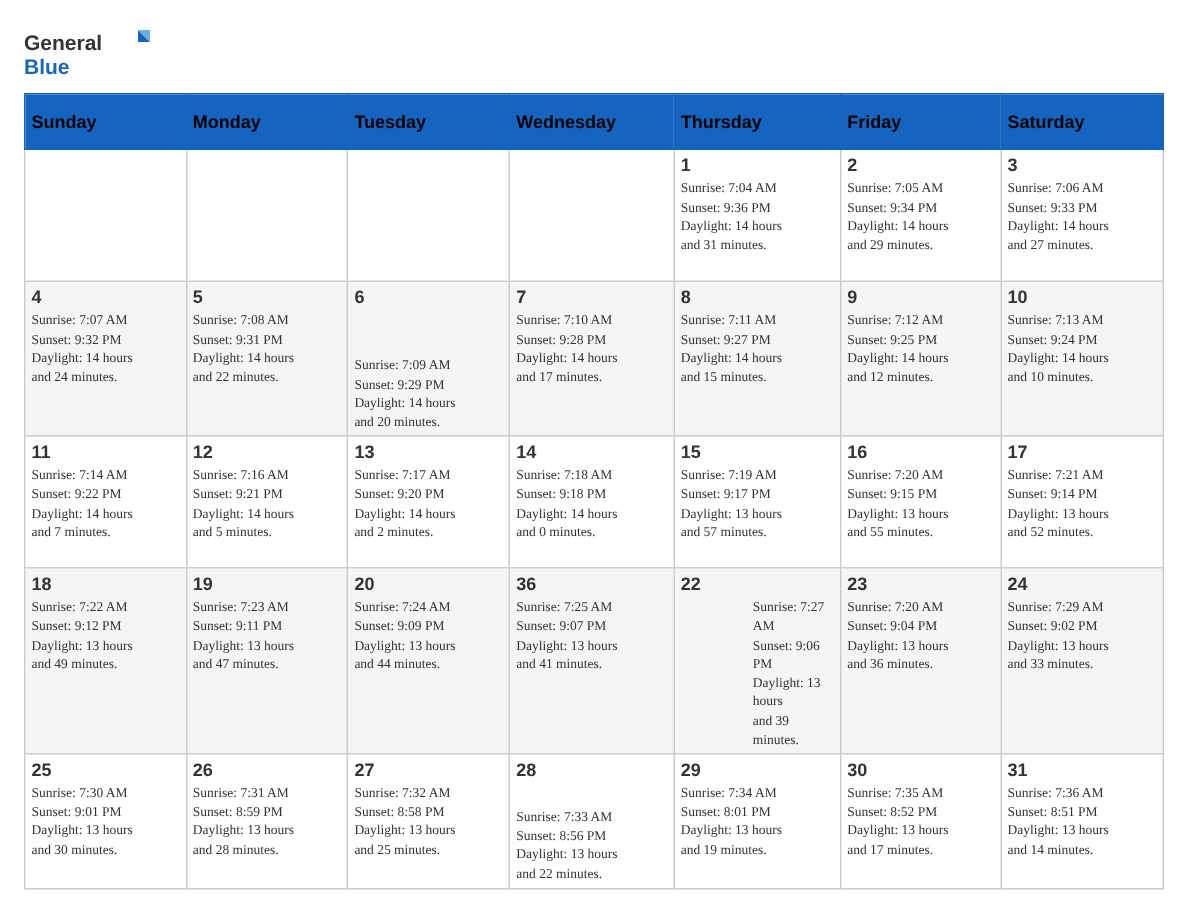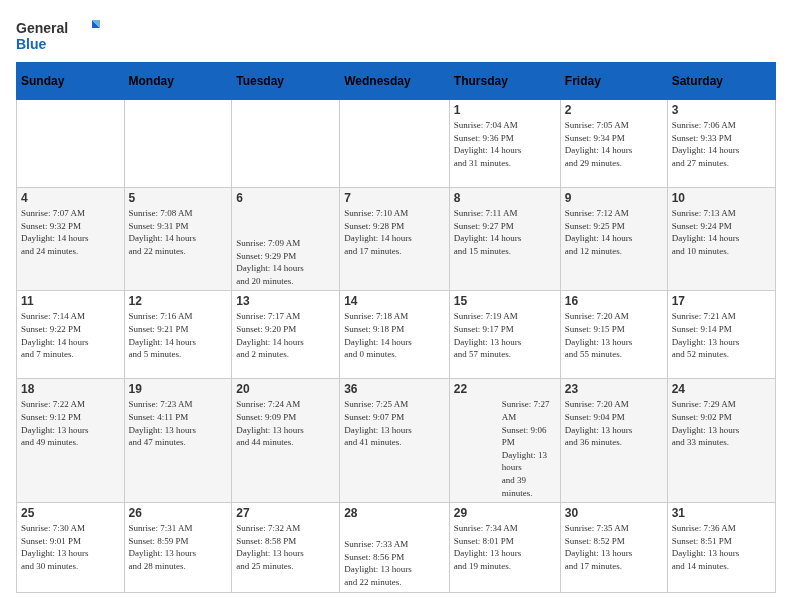--- a/index.html
+++ b/index.html
@@ -247,21 +247,21 @@
           <td>
             <div class="day-number">18</div>
             <div class="day-info" style="white-space: pre-line;">Sunrise: 7:22 AM
 Sunset: 9:12 PM
 Daylight: 13 hours
 and 49 minutes.</div>
           </td>
           <td>
             <div class="day-number">19</div>
             <div class="day-info" style="white-space: pre-line;">Sunrise: 7:23 AM
-Sunset: 4:11 PM
+Sunset: 9:11 PM
 Daylight: 13 hours
 and 47 minutes.</div>
           </td>
           <td>
             <div class="day-number">20</div>
             <div class="day-info" style="white-space: pre-line;">Sunrise: 7:24 AM
 Sunset: 9:09 PM
 Daylight: 13 hours
 and 44 minutes.</div>
           </td>

